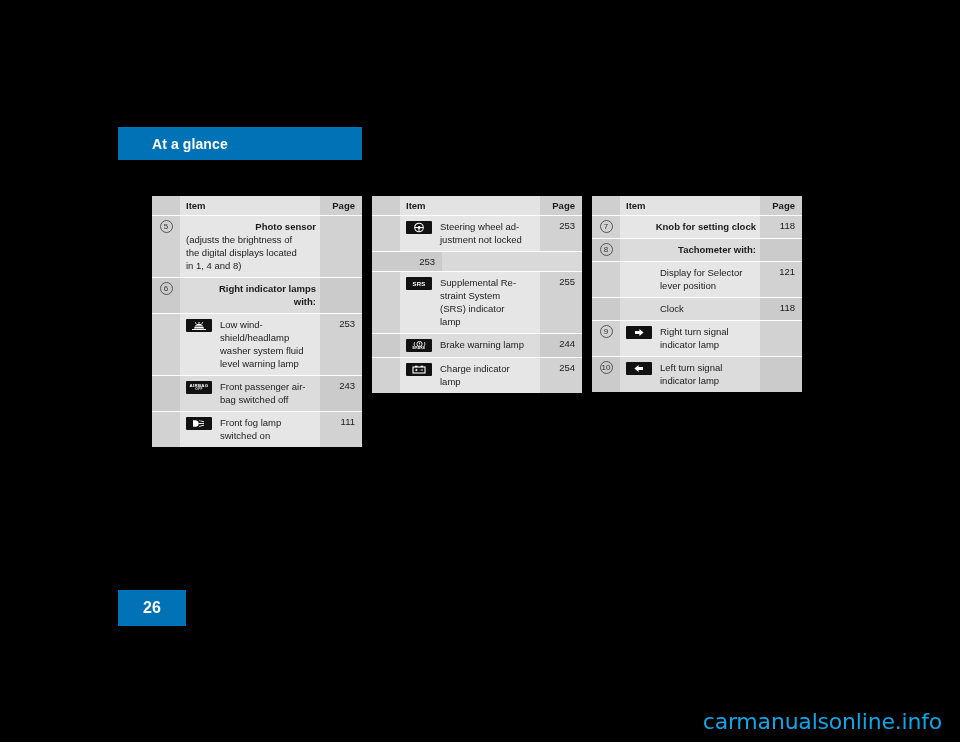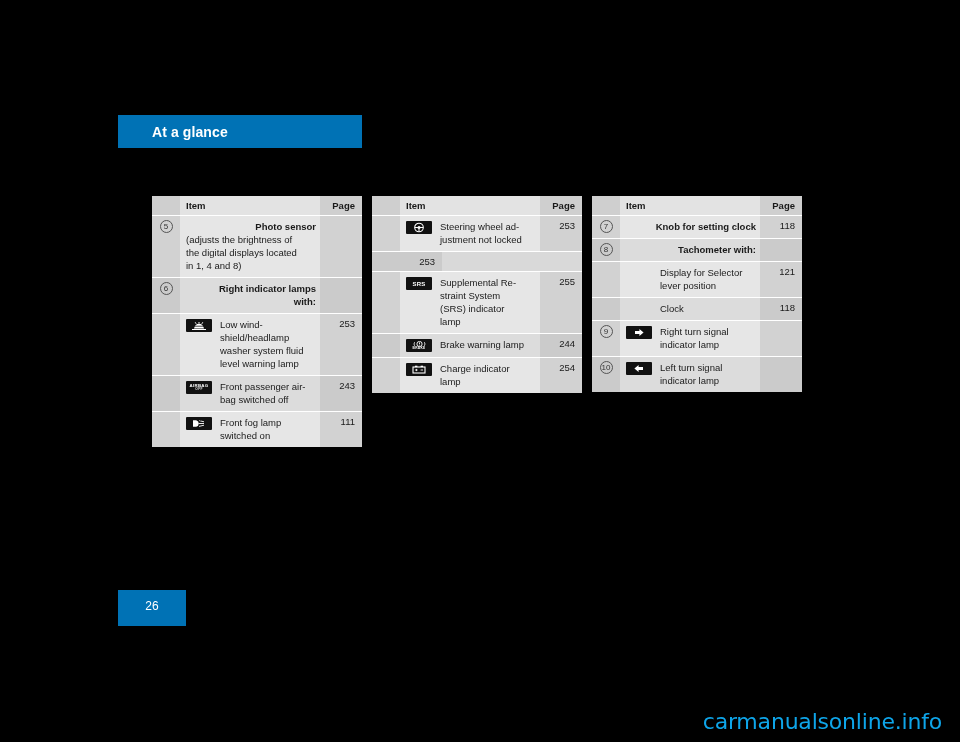--- a/index.html
+++ b/index.html
@@ -8,21 +8,21 @@
     width: 960px; height: 742px;
     background: #000000;
     font-family: "Liberation Sans", sans-serif;
     overflow: hidden;
   }
   .page { position: relative; width: 960px; height: 742px; background: #000; }
 
   
   .chapter-banner {
     position: absolute;
-    left: 118px; top: 115px;
+    left: 118px; top: 127px;
     width: 244px; height: 33px;
     background: #0072b5;
   }
   .chapter-banner .chapter-title {
     position: absolute;
     left: 34px; top: 9px;
     font-size: 14px;
     font-weight: bold;
     color: #ffffff;
     letter-spacing: .1px;
@@ -32,21 +32,21 @@
   .page-number-tab {
     position: absolute;
     left: 118px; top: 590px;
     width: 68px; height: 36px;
     background: #0072b5;
   }
   .page-number-tab .pnum {
     position: absolute;
     left: 0; right: 0; top: 9px;
     text-align: center;
-    font-size: 12px; font-weight: normal; color: #fff;
+    font-size: 16px; font-weight: bold; color: #fff;
   }
 
   
   .watermark {
     position: absolute;
     right: 18px; bottom: 8px;
     font-size: 22px;
     color: #0ea5e9;
     font-family: "DejaVu Sans", sans-serif;
     letter-spacing: -0.2px;

